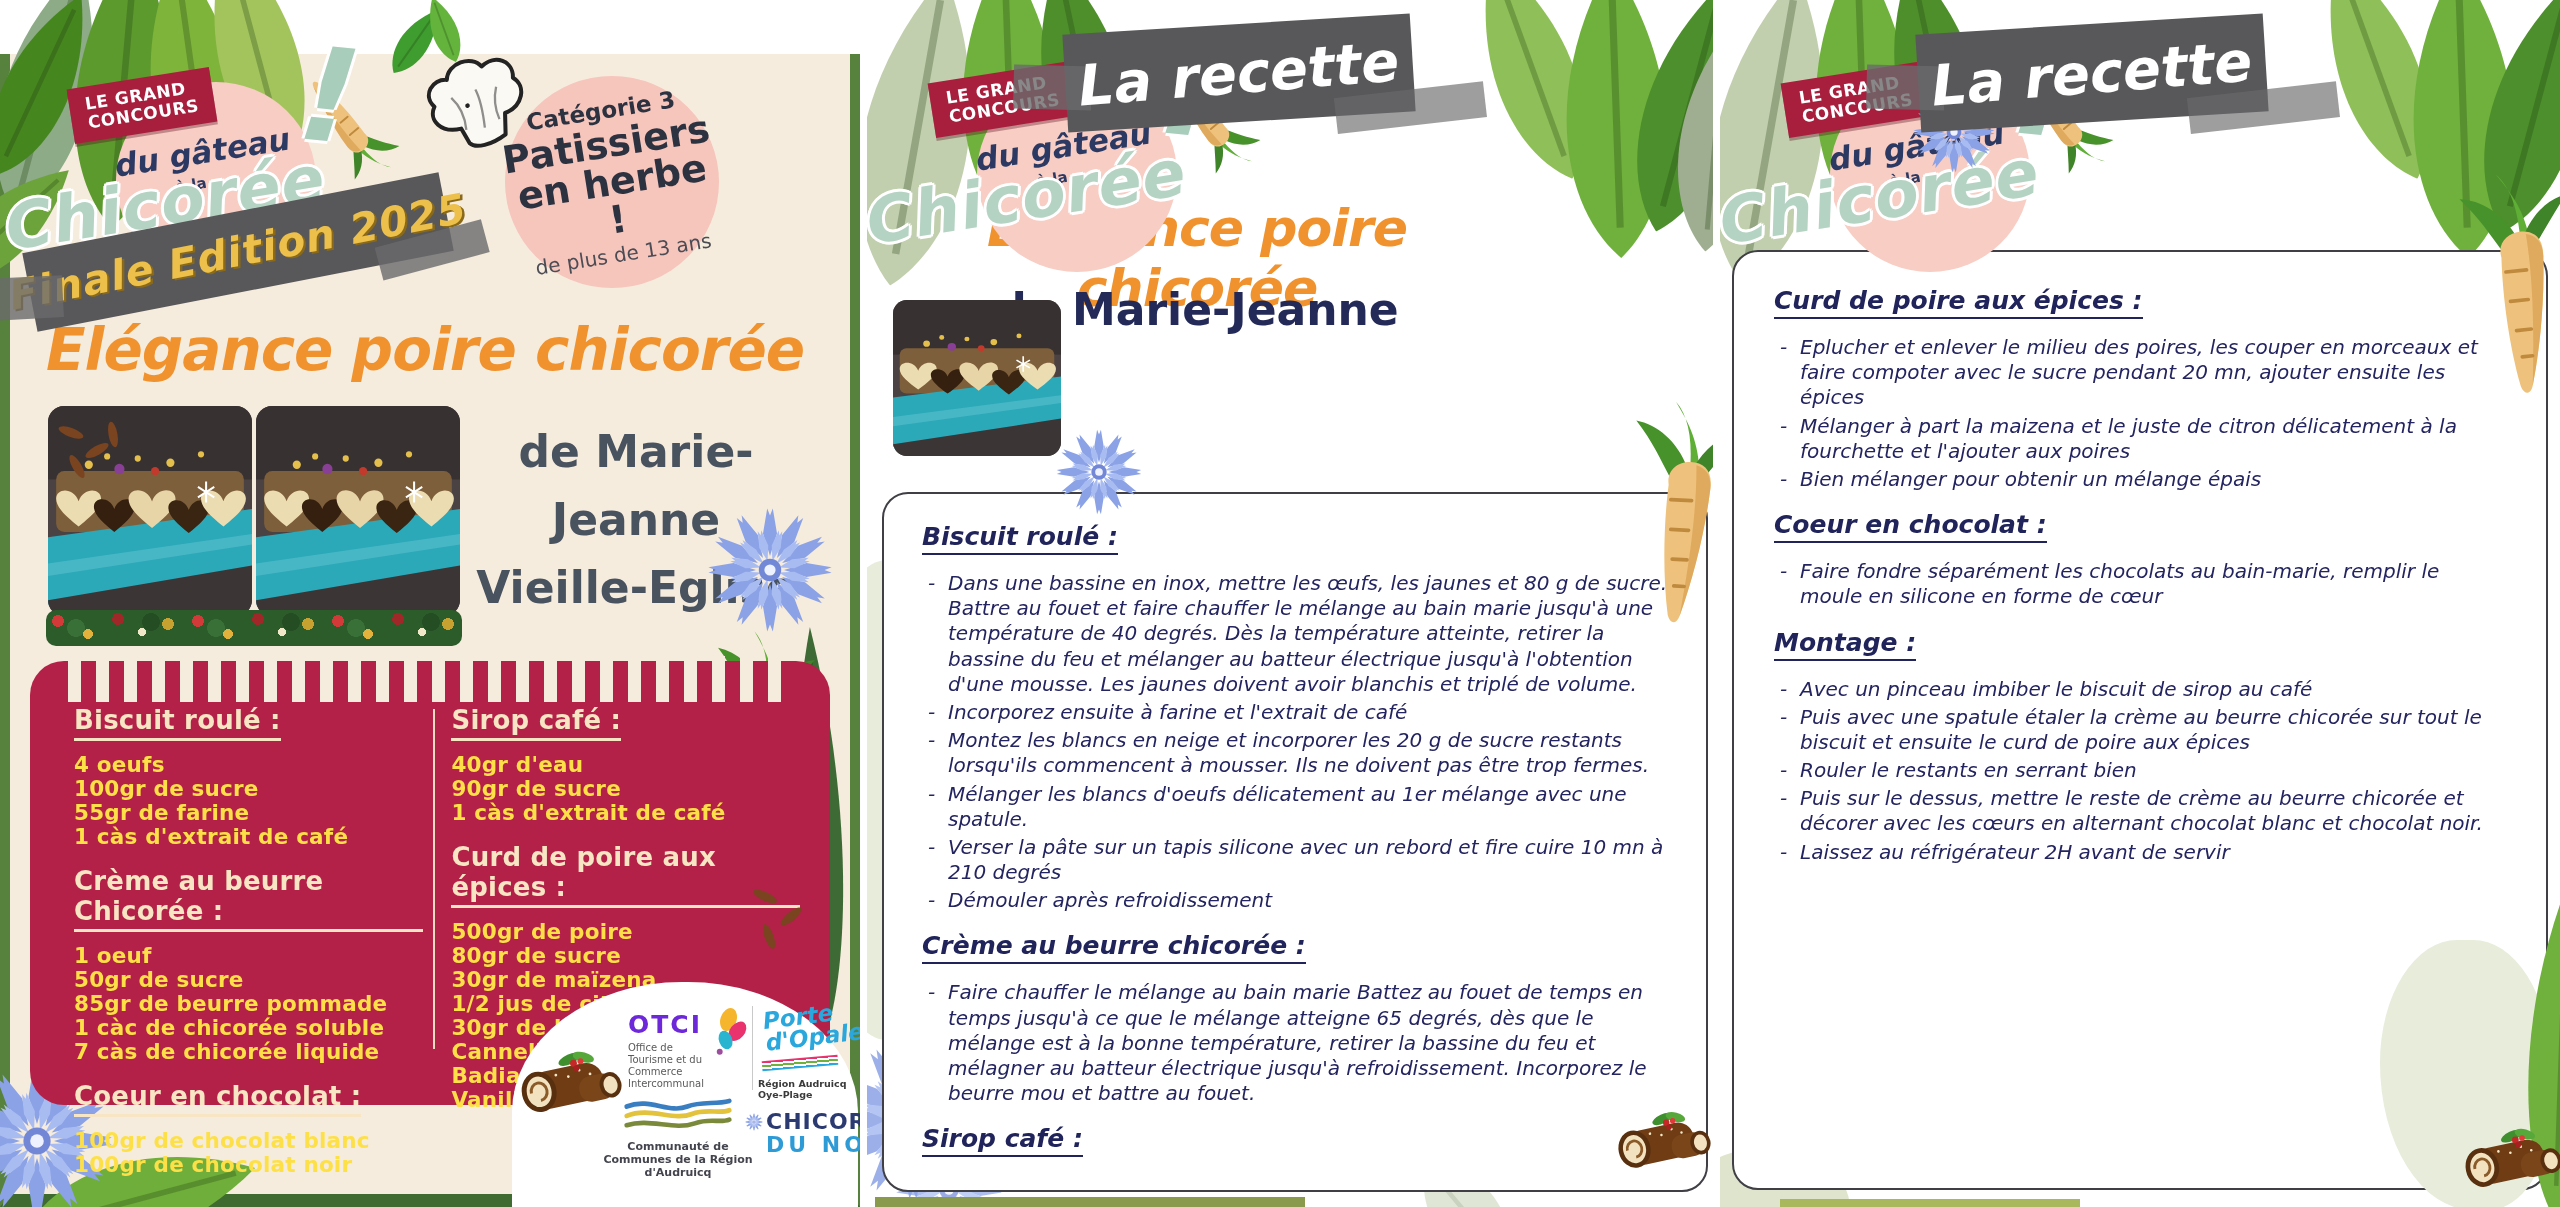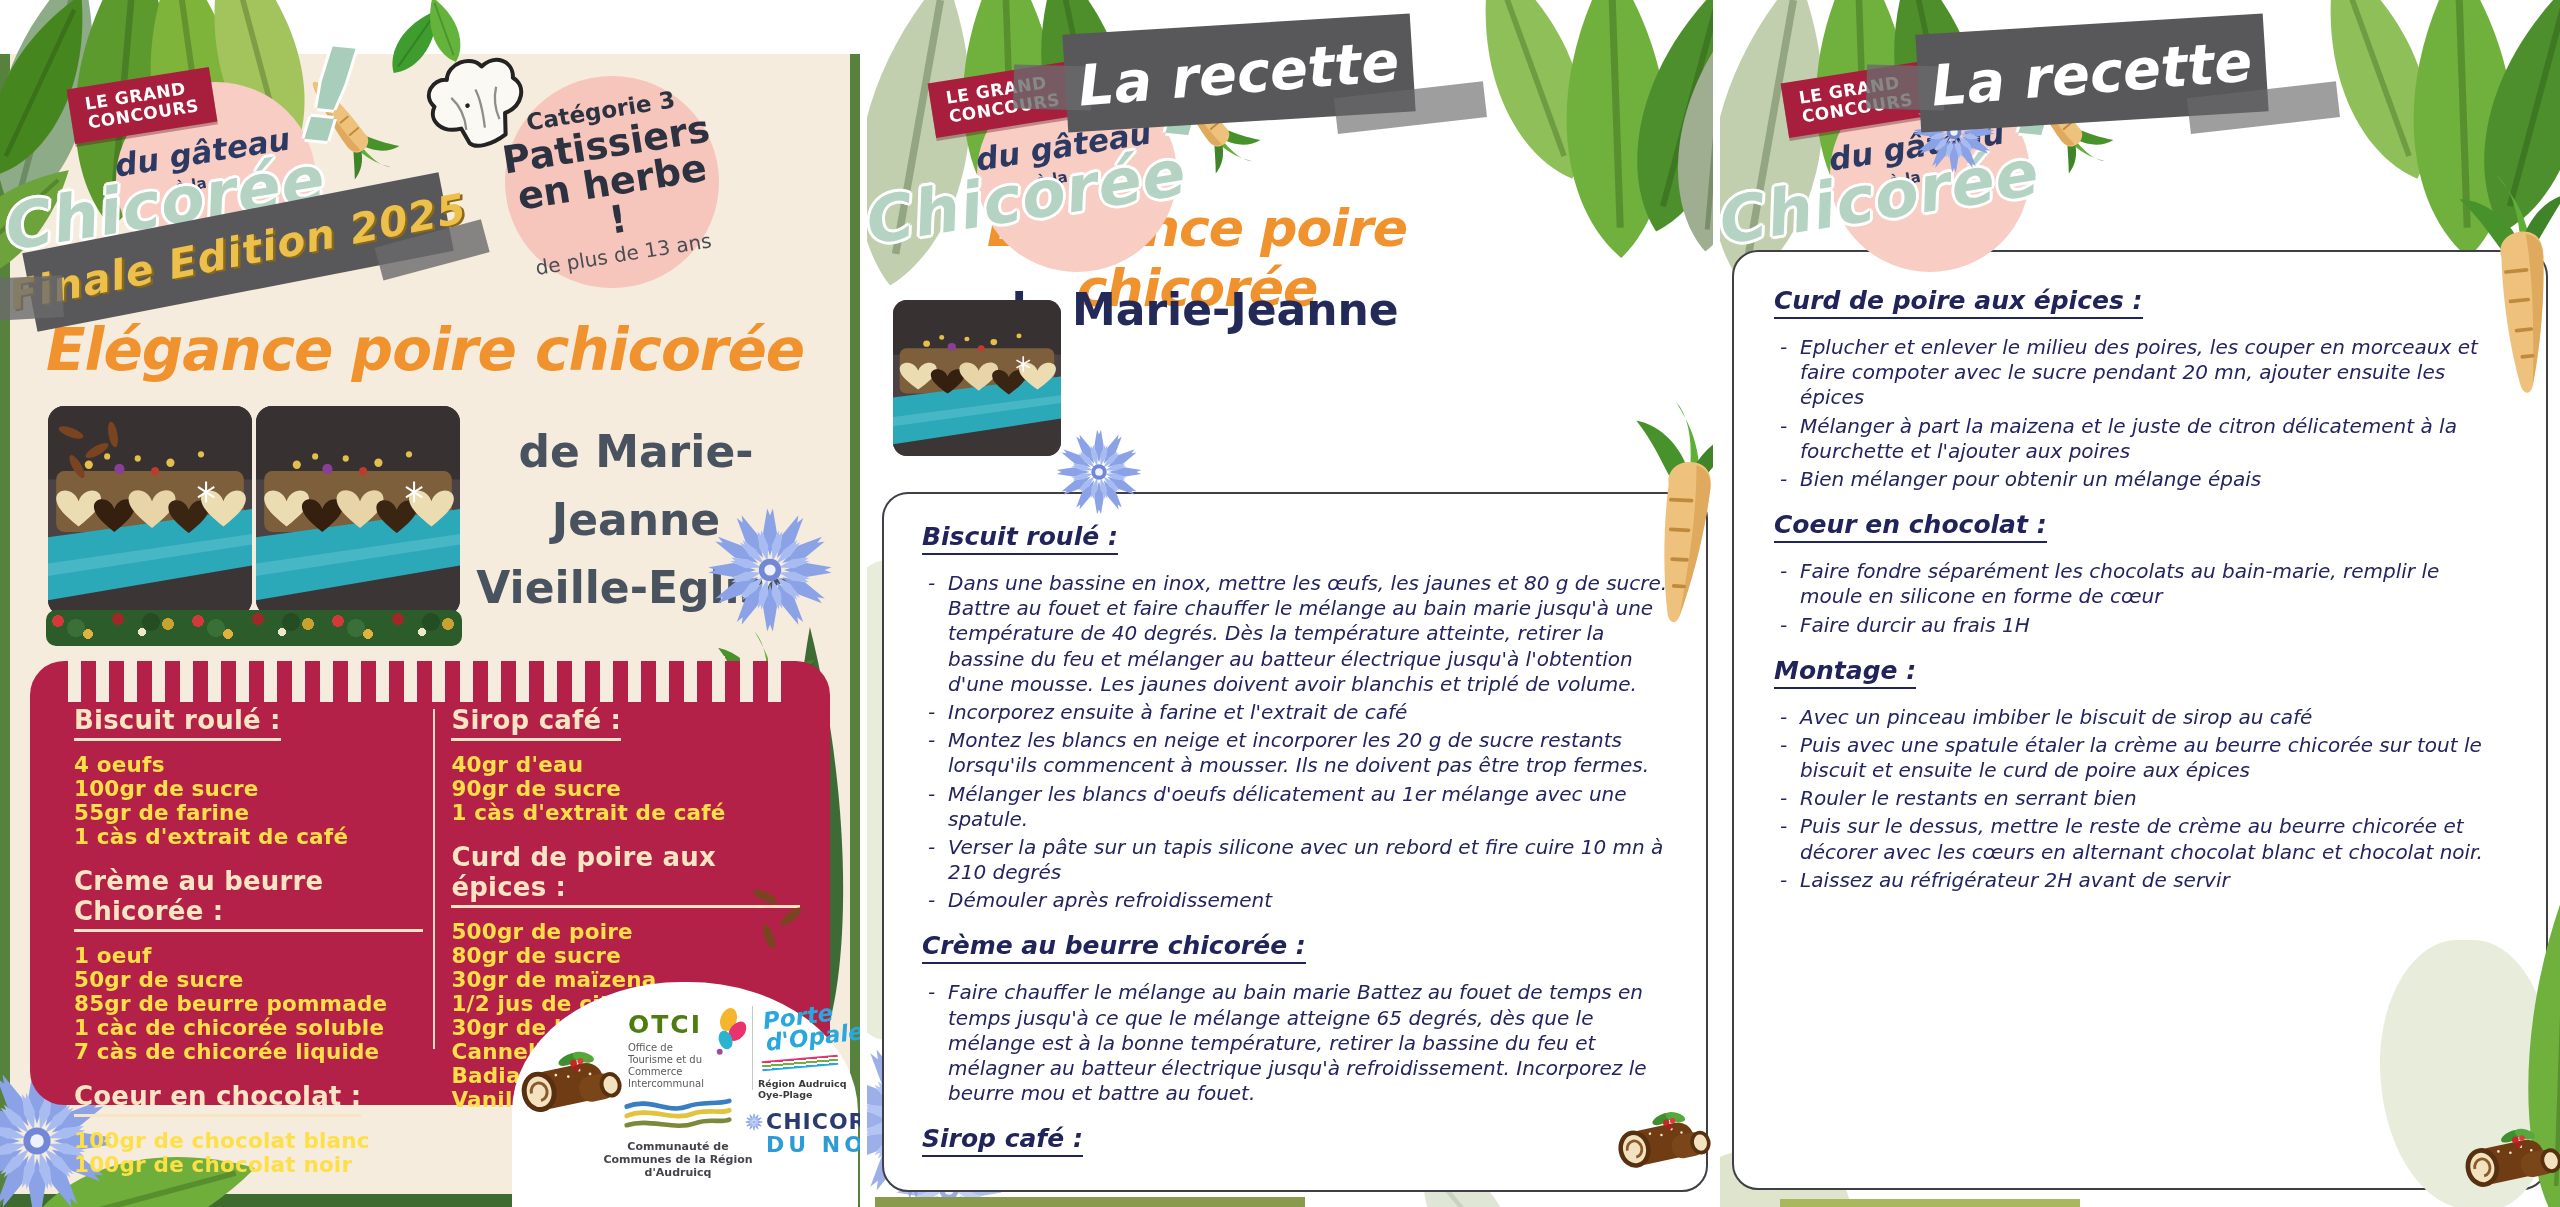--- a/index.html
+++ b/index.html
@@ -86,21 +86,21 @@
   .ingcol{width:362px;}
   .ingdiv{width:3px;background:#f0ddbd;margin:4px 16px 30px 10px;}
   .ing-h{display:inline-block;font-size:26px;font-weight:700;color:#f7e5c4;margin:0 0 12px;
          border-bottom:3px solid #f7e5c4;padding-bottom:3px;letter-spacing:.2px;}
   .ing-i{margin:0;font-size:21.5px;font-weight:700;color:#fde047;line-height:24px;letter-spacing:.2px;}
   .ing-group{margin-bottom:17px;}
 
   
   .logo-blob{position:absolute;left:512px;top:982px;width:346px;height:225px;background:#fff;
              border-radius:170px 170px 0 0/130px 130px 0 0;z-index:6;}
-  .otci-name{position:absolute;left:116px;top:28px;color:#4d7c0f;font-size:25px;font-weight:700;letter-spacing:2px;}
+  .otci-name{position:absolute;left:116px;top:28px;color:#6d28d9;font-size:25px;font-weight:700;letter-spacing:2px;}
   .otci-sub{position:absolute;left:116px;top:60px;width:84px;color:#5a5a5a;font-size:10px;line-height:12px;}
   .blob-div{position:absolute;left:240px;top:24px;width:1px;height:84px;background:#c9c9c9;}
   .porte{position:absolute;left:252px;top:22px;transform:rotate(-7deg);color:#2aa7dc;
          font-size:23px;font-weight:700;font-style:italic;line-height:22px;}
   .porte-lines{position:absolute;left:250px;top:76px;width:76px;height:10px;
          background:linear-gradient(#e8336e 0 2px,transparent 2px 4px,#6fb13c 4px 6px,transparent 6px 8px,#2aa7dc 8px 10px);transform:rotate(-5deg);}
   .porte-sub{position:absolute;left:246px;top:96px;width:96px;color:#3a3a3a;font-size:9.5px;font-weight:700;line-height:11px;}
   .ccra{position:absolute;left:86px;top:158px;width:160px;text-align:center;color:#44444e;
         font-size:11px;font-weight:700;line-height:13px;}
   .ccra-waves{position:absolute;left:110px;top:112px;width:112px;height:40px;}
@@ -648,21 +648,20 @@
     <div class="card card3">
       <div class="sec">
         <h3 class="sec-h">Curd de poire aux épices :</h3>
         <p class="step">Eplucher et enlever le milieu des poires, les couper en morceaux et faire compoter avec le sucre pendant 20 mn, ajouter ensuite les épices</p>
         <p class="step">Mélanger à part la maizena et le juste de citron délicatement à la fourchette et l'ajouter aux poires</p>
         <p class="step">Bien mélanger pour obtenir un mélange épais</p>
       </div>
       <div class="sec">
         <h3 class="sec-h">Coeur en chocolat :</h3>
         <p class="step">Faire fondre séparément les chocolats au bain-marie, remplir le moule en silicone en forme de cœur</p>
-        <p class="step">Faire durcir au frais 1H</p>
       </div>
       <div class="sec">
         <h3 class="sec-h">Montage :</h3>
         <p class="step">Avec un pinceau imbiber le biscuit de sirop au café</p>
         <p class="step">Puis avec une spatule étaler la crème au beurre chicorée sur tout le biscuit et ensuite le curd de poire aux épices</p>
         <p class="step">Rouler le restants en serrant bien</p>
         <p class="step">Puis sur le dessus, mettre le reste de crème au beurre chicorée et décorer avec les cœurs en alternant chocolat blanc et chocolat noir.</p>
         <p class="step">Laissez au réfrigérateur 2H avant de servir</p>
       </div>
     </div>

